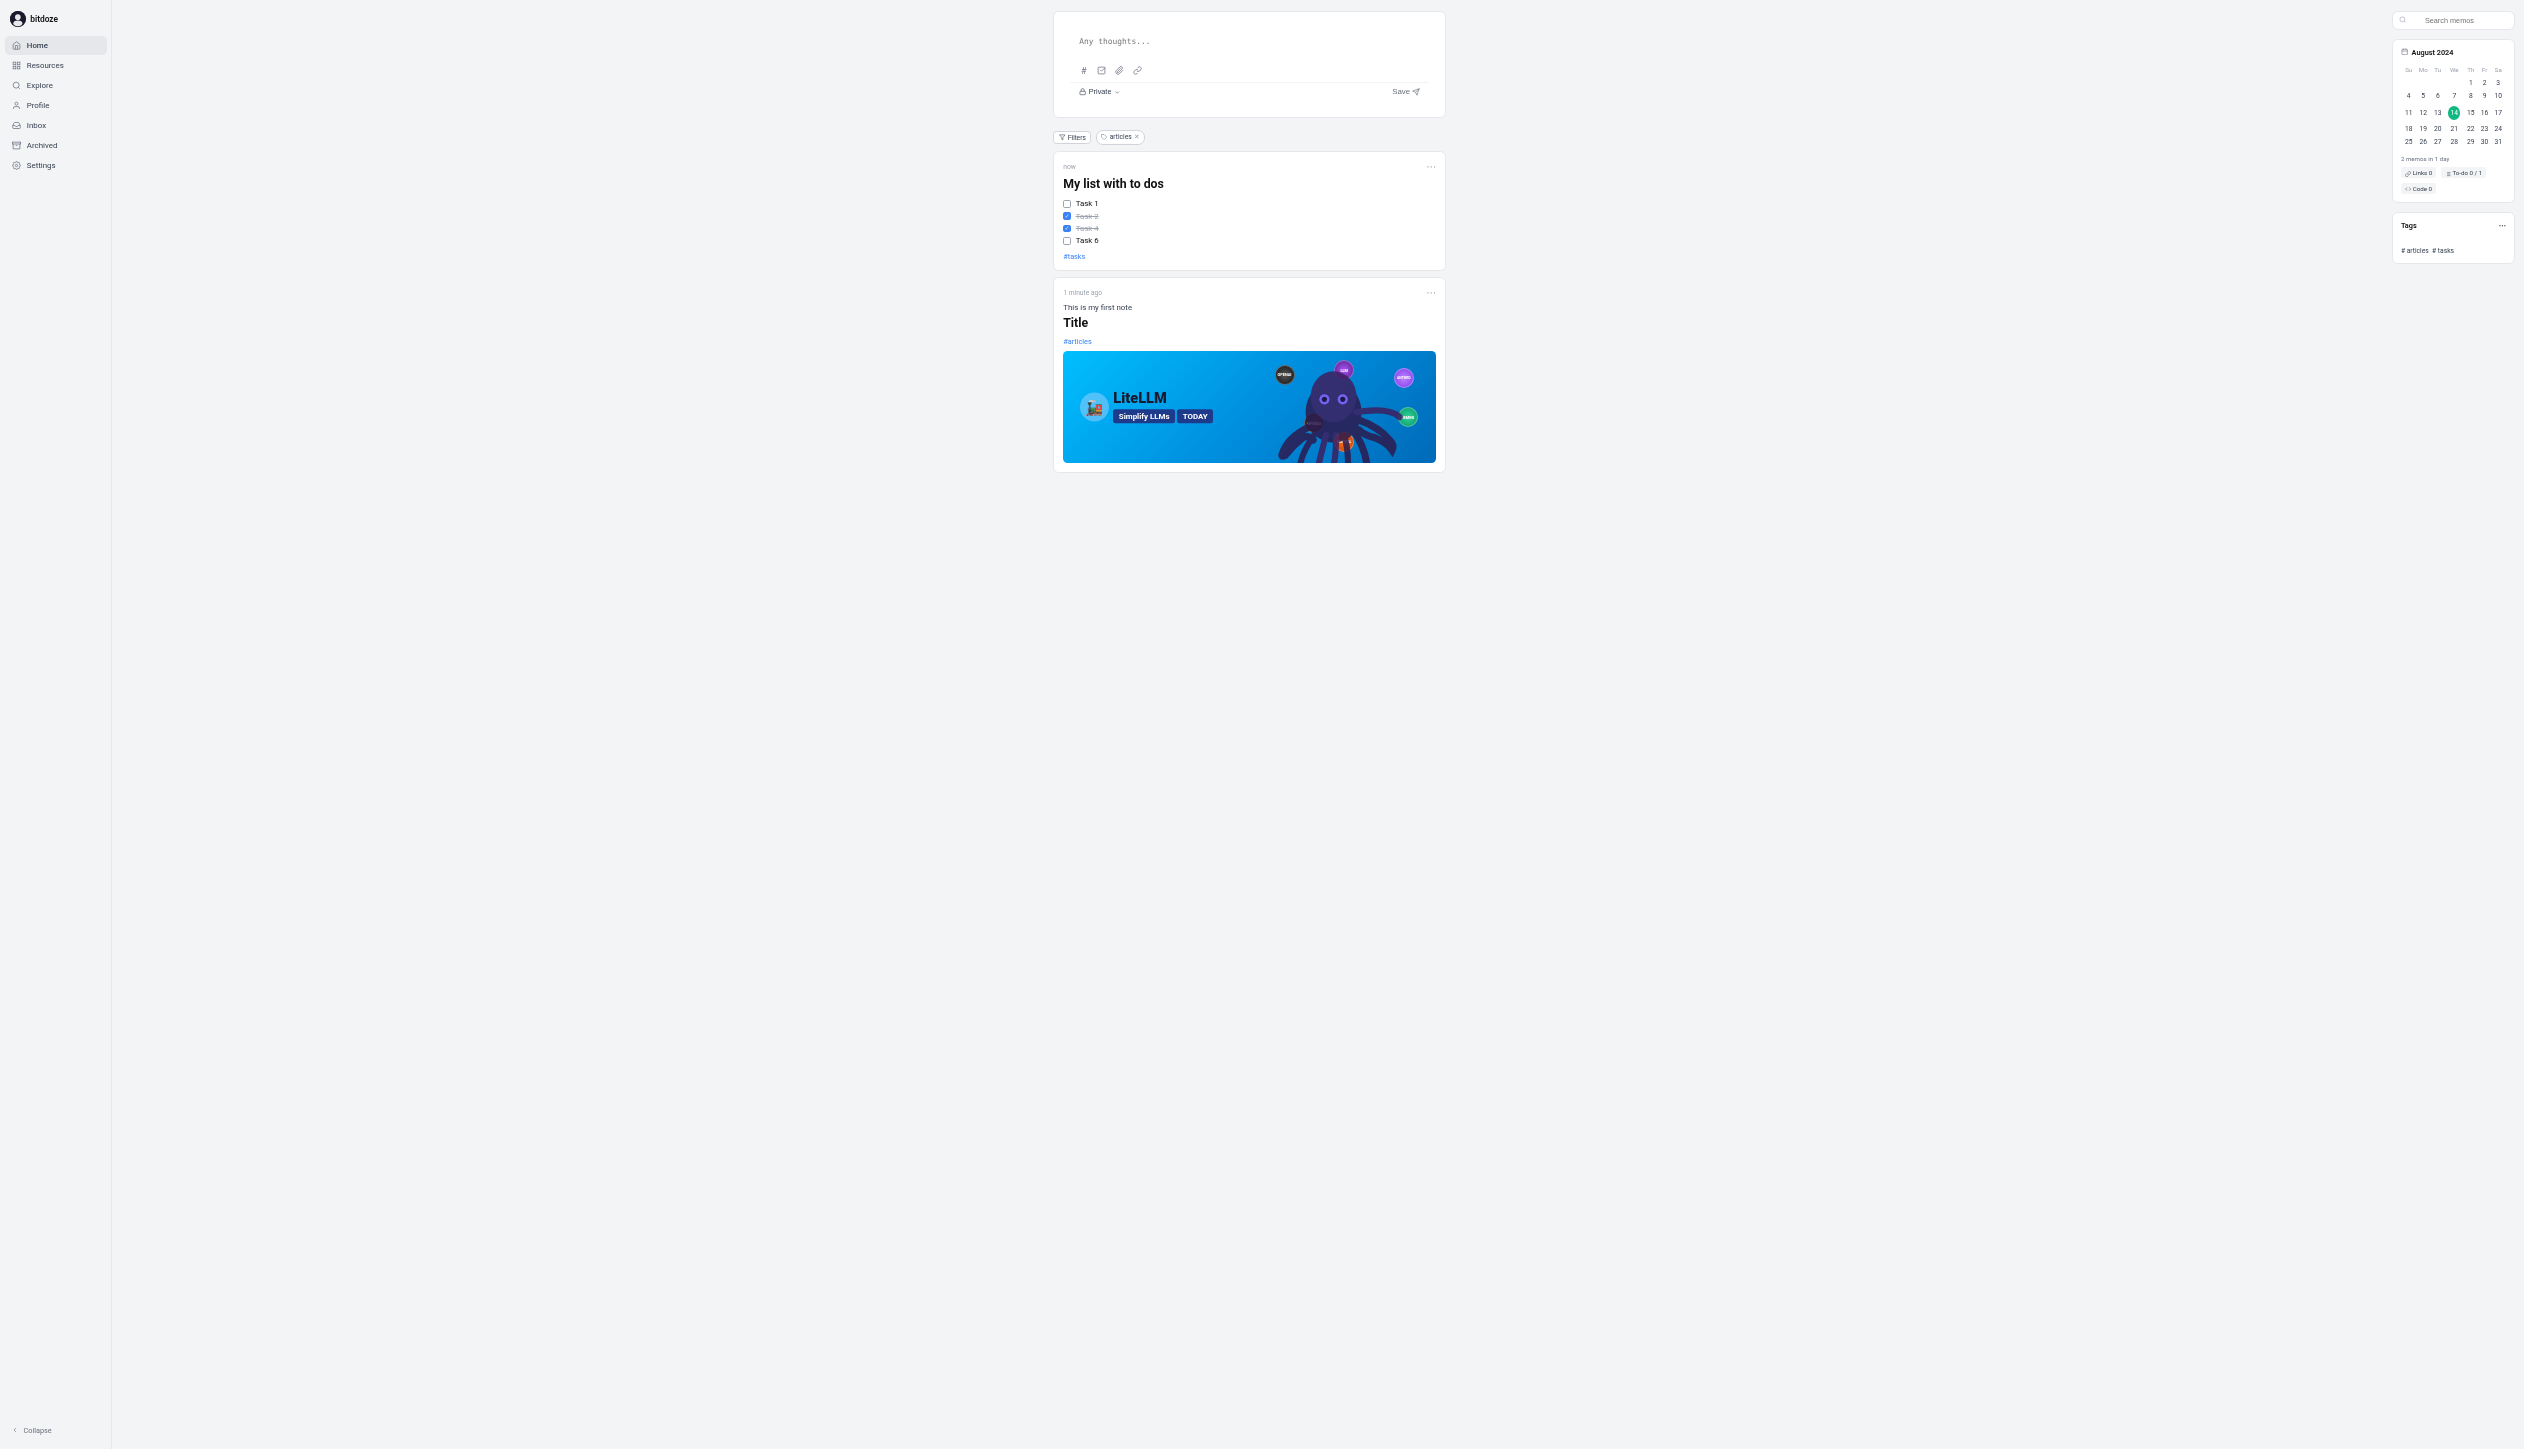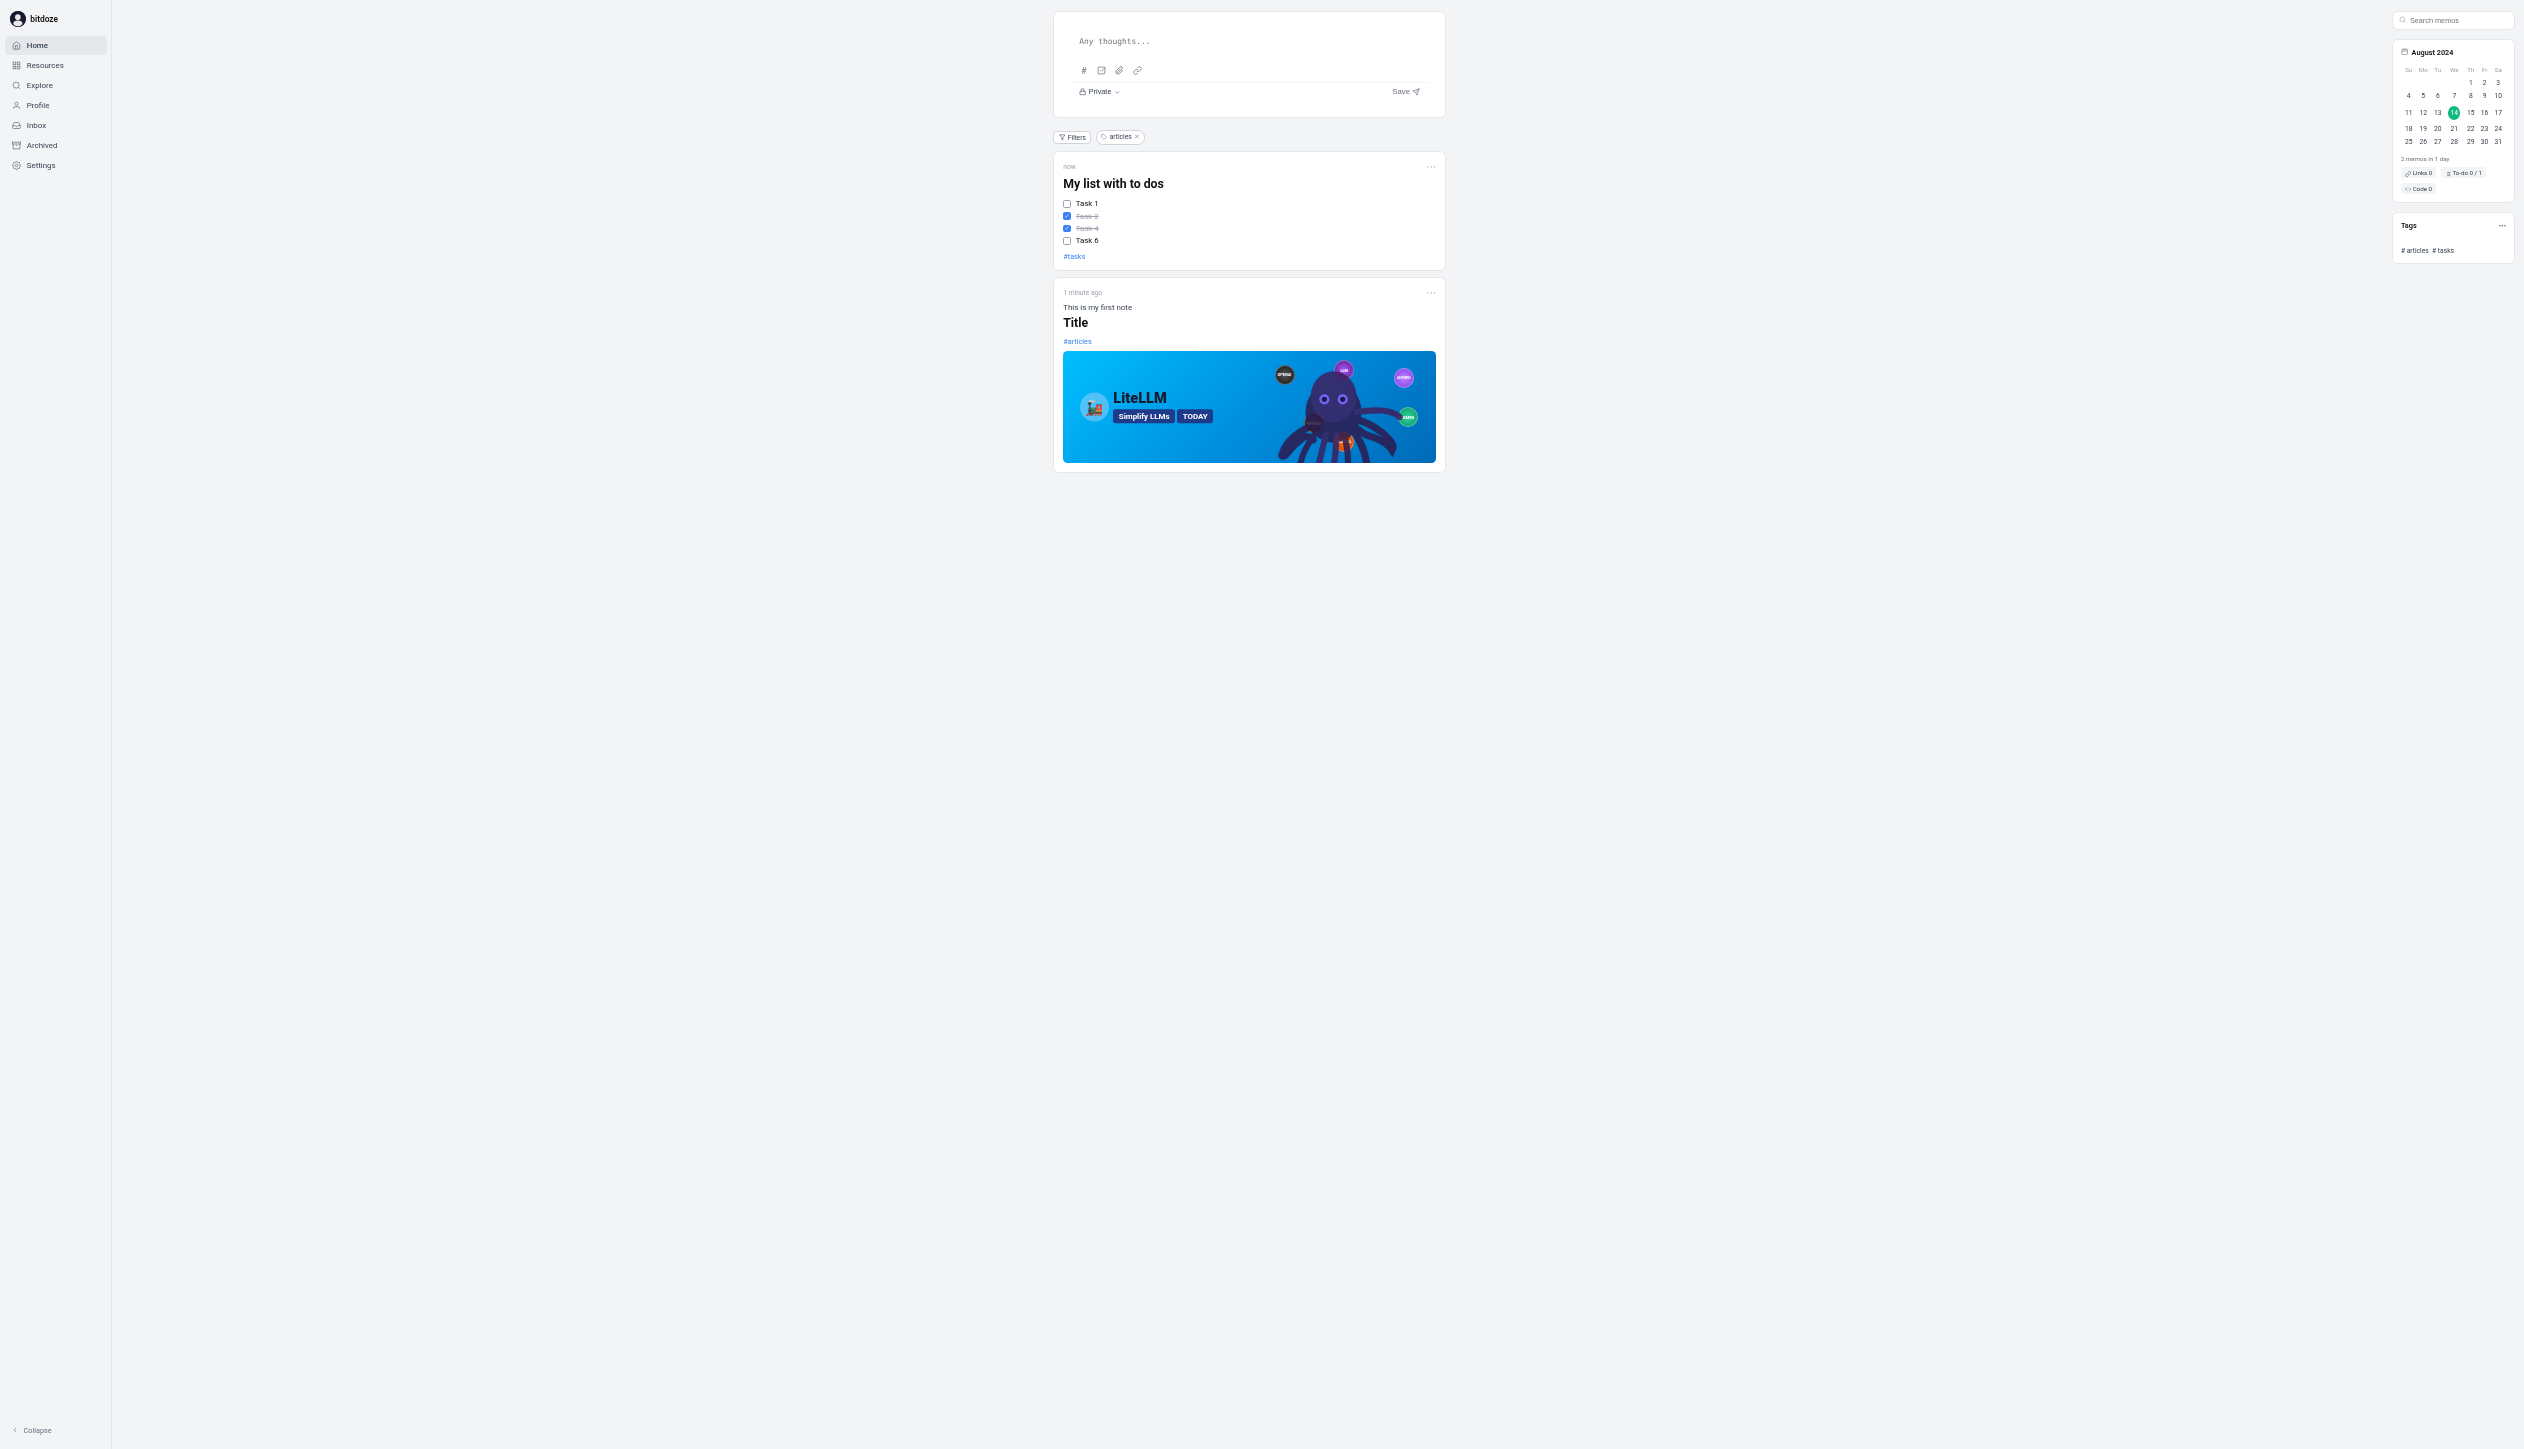--- a/index.html
+++ b/index.html
@@ -291,21 +291,21 @@
       font-size: 14.6px;
     }
 
     
     .right-panel {
       width: 123px;
       min-width: 123px;
       margin-left: 13.5px;
     }
     .search-box {
-      display: flex; align-items: center; gap: 4px;
+      display: flex; align-items: center; gap: 19px;
       background: white;
       border: 0.6px solid #e5e7eb;
       border-radius: 6px;
       padding: 3.9px 5.6px;
       margin-bottom: 9px;
     }
     .search-icon { color: #9ca3af; font-size: 7.3px; }
     .search-input {
       border: none; outline: none;
       font-size: 7.3px; color: #9ca3af;

